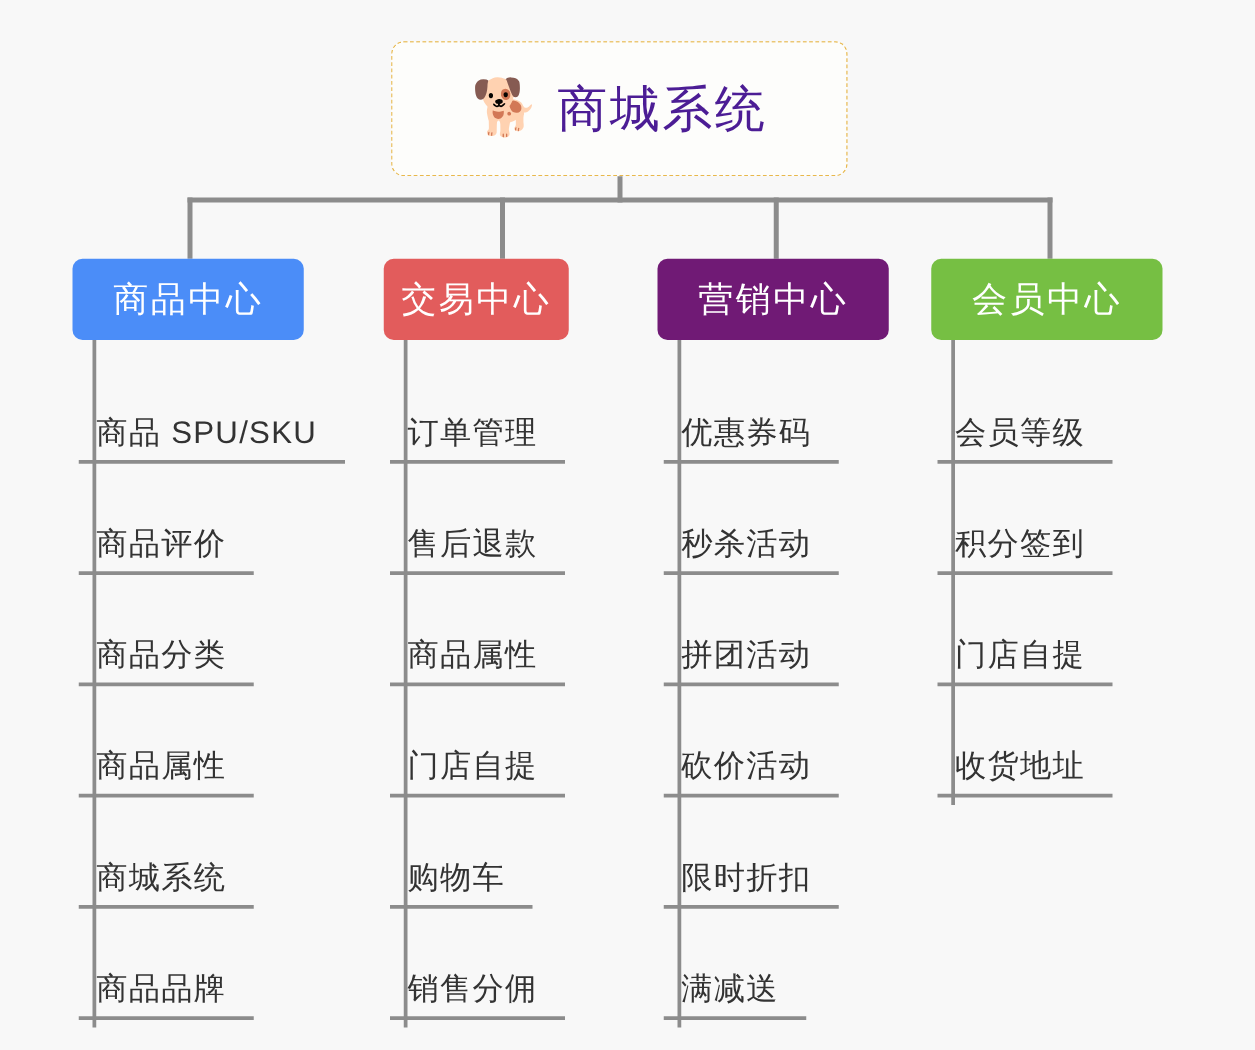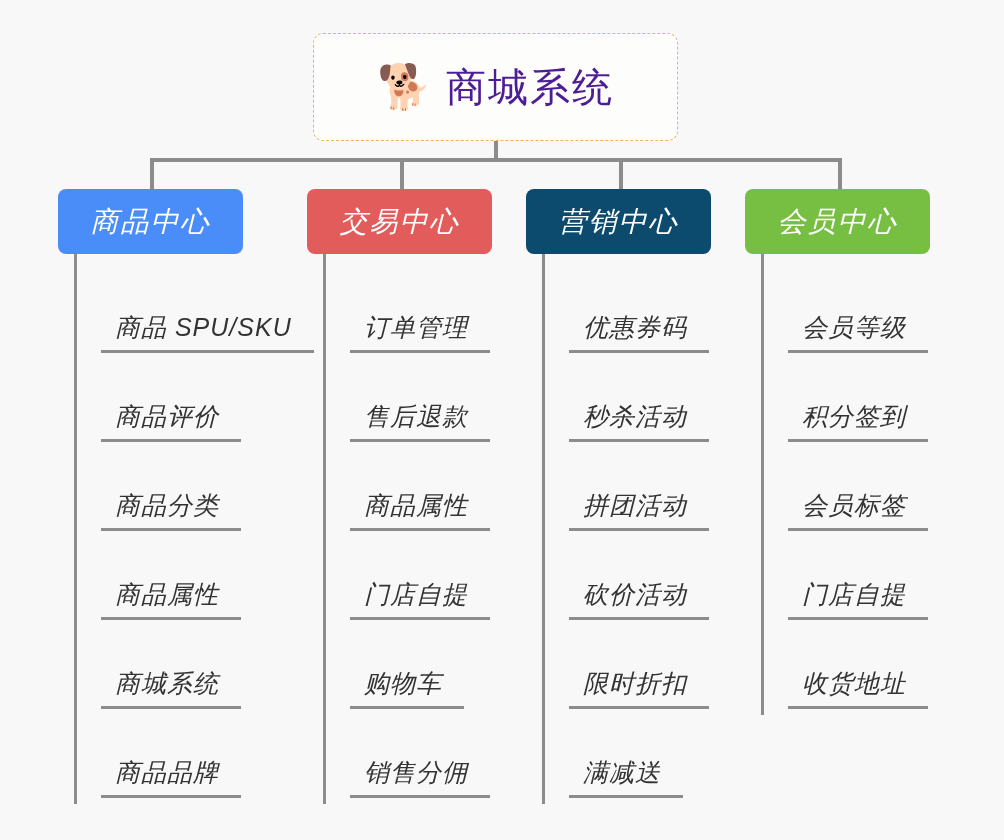--- a/index.html
+++ b/index.html
@@ -64,63 +64,61 @@
   
   .drop      { top: 158px; height: 49px; }
   .drop-1 { left: 150px; }
   .drop-2 { left: 400px; }
   .drop-3 { left: 619px; }
   .drop-4 { left: 838px; }
 
   
   .column {
     position: absolute;
-    top: 189px;
-    font-style: italic;
+    top: 207px;
   }
   .col-1 { left: 58px;  width: 230px; }
   .col-2 { left: 307px; width: 200px; }
   .col-3 { left: 526px; width: 200px; }
   .col-4 { left: 745px; width: 200px; }
 
   .cat-header {
     height: 65px;
     border-radius: 8px;
     display: flex;
     align-items: center;
     justify-content: center;
     color: #ffffff;
     font-size: 28px;
     letter-spacing: 2px;
     white-space: nowrap;
   }
   .col-1 .cat-header { width: 185px; }
-  .col-2 .cat-header { width: 185px; }
+  .col-2 .cat-header { width: 148px; }
   .col-3 .cat-header { width: 185px; }
   .col-4 .cat-header { width: 185px; }
 
   .cat-products  { background: #4b8df8; }
   .cat-trade     { background: #e25c5c; }
-  .cat-marketing { background: #0c4a6e; }
+  .cat-marketing { background: #701a75; }
   .cat-member    { background: #76bf43; }
 
   
   .leaf-list {
     position: relative;
     margin-left: 16px;
     padding-top: 16px;
     border-left: 3px solid #8c8c8c;
   }
 
   .leaf-item {
     position: relative;
     height: 89px;
     display: flex;
     align-items: flex-end;
-    padding-left: 38px;
     padding-bottom: 6px;
   }
 
   .leaf-label {
     font-size: 25px;
     color: #333333;
     white-space: nowrap;
     border-bottom: 3px solid #8c8c8c;
     padding: 0 22px 6px 0;
     margin-left: -14px;
@@ -228,23 +226,20 @@
       <span>会员中心</span>
     </div>
     <div class="leaf-list">
       <div class="leaf-item">
           <span class="leaf-label">会员等级</span>
         </div>
       <div class="leaf-item">
           <span class="leaf-label">积分签到</span>
         </div>
       <div class="leaf-item">
-          <span class="leaf-label">会员标签</span>
-        </div>
-      <div class="leaf-item">
           <span class="leaf-label">门店自提</span>
         </div>
       <div class="leaf-item">
           <span class="leaf-label">收货地址</span>
         </div>
     </div>
   </div>
 
 </div>
 

